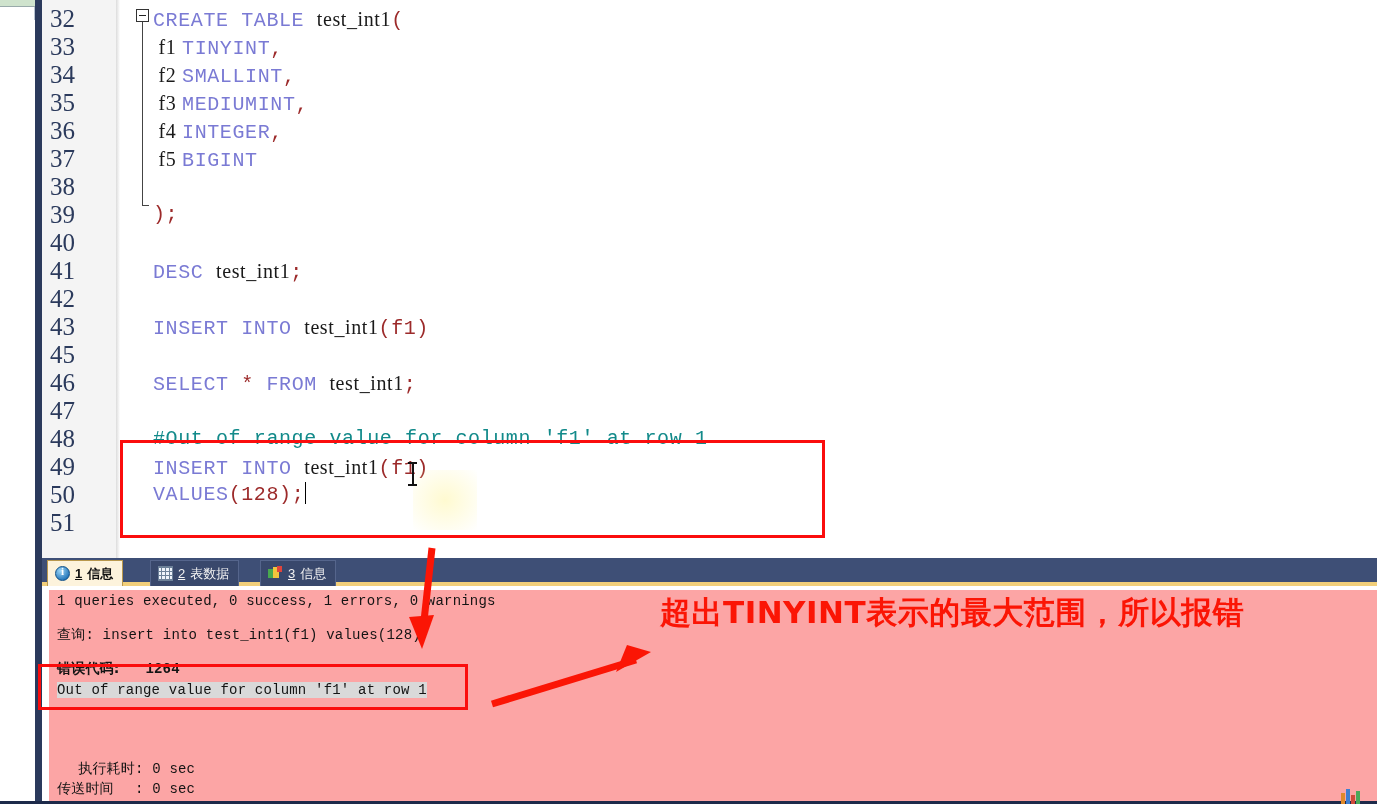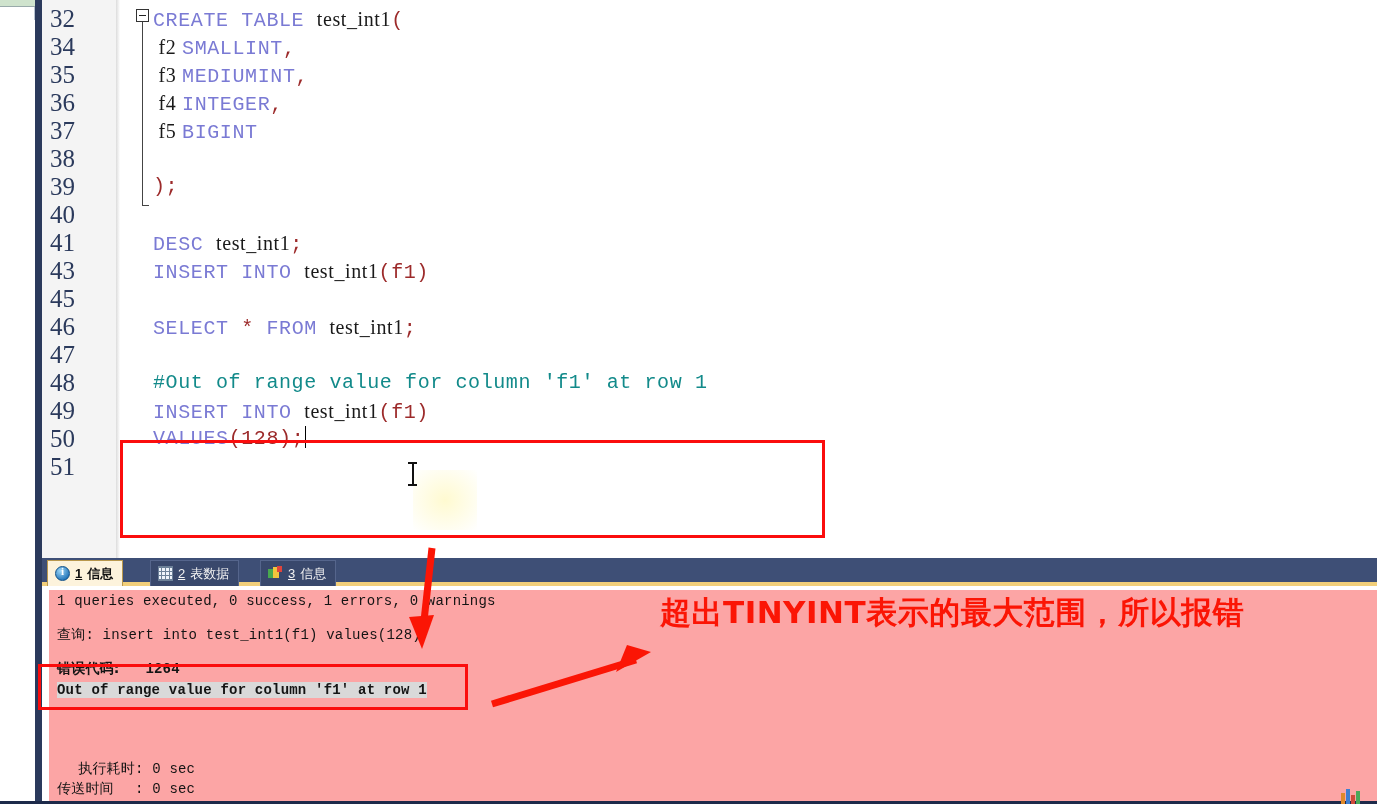--- a/index.html
+++ b/index.html
@@ -302,21 +302,21 @@
     font-size: 14px;
     color: #141414;
   }
   .res-line {
     position: absolute;
     left: 8px;
     white-space: pre;
     letter-spacing: 0.2px;
   }
   .res-line.cn { font-family: "DejaVu Sans", "Liberation Sans", sans-serif; }
-  .hl { background: #d9d9d9; font-weight: bold; }
+  .hl { background: #d9d9d9; }
 
   
   .err-redbox {
     position: absolute;
     left: 38px; top: 664px;
     width: 430px; height: 46px;
     border: 3px solid #fb0d0d;
     z-index: 20;
   }
 
@@ -391,20 +391,24 @@
     <div class="fold-foot"></div>
 
     <div class="hover-glow"></div>
 
     <div class="code-rows" id="code-rows">
         <div class="row">
           <div class="lnum">32</div>
           <div class="code"><span class="kw">CREATE TABLE </span><span class="id">test_int1</span><span class="pun">(</span></div>
         </div>
         <div class="row">
+          <div class="lnum">33</div>
+          <div class="code"><span class="id"> f1 </span><span class="kw">TINYINT</span><span class="pun">,</span></div>
+        </div>
+        <div class="row">
           <div class="lnum">34</div>
           <div class="code"><span class="id"> f2 </span><span class="kw">SMALLINT</span><span class="pun">,</span></div>
         </div>
         <div class="row">
           <div class="lnum">35</div>
           <div class="code"><span class="id"> f3 </span><span class="kw">MEDIUMINT</span><span class="pun">,</span></div>
         </div>
         <div class="row">
           <div class="lnum">36</div>
           <div class="code"><span class="id"> f4 </span><span class="kw">INTEGER</span><span class="pun">,</span></div>
@@ -421,20 +425,24 @@
           <div class="lnum">39</div>
           <div class="code"><span class="pun">);</span></div>
         </div>
         <div class="row">
           <div class="lnum">40</div>
           <div class="code"></div>
         </div>
         <div class="row">
           <div class="lnum">41</div>
           <div class="code"><span class="kw">DESC </span><span class="id">test_int1</span><span class="pun">;</span></div>
+        </div>
+        <div class="row">
+          <div class="lnum">42</div>
+          <div class="code"></div>
         </div>
         <div class="row">
           <div class="lnum">43</div>
           <div class="code"><span class="kw">INSERT INTO </span><span class="id">test_int1</span><span class="pun">(f1)</span></div>
         </div>
         <div class="row">
           <div class="lnum">45</div>
           <div class="code"></div>
         </div>
         <div class="row">

